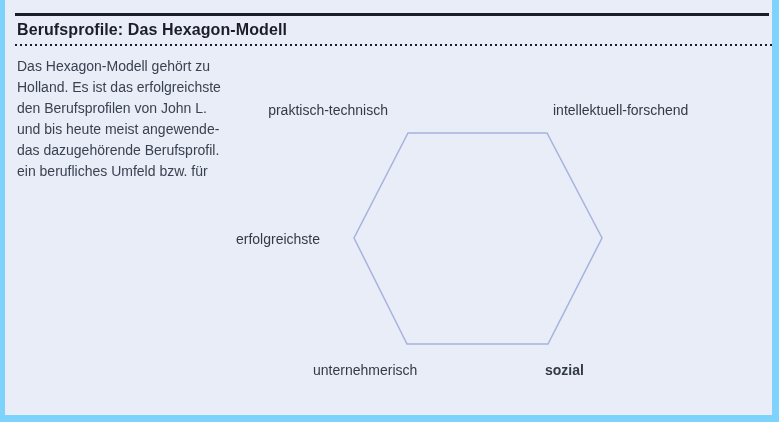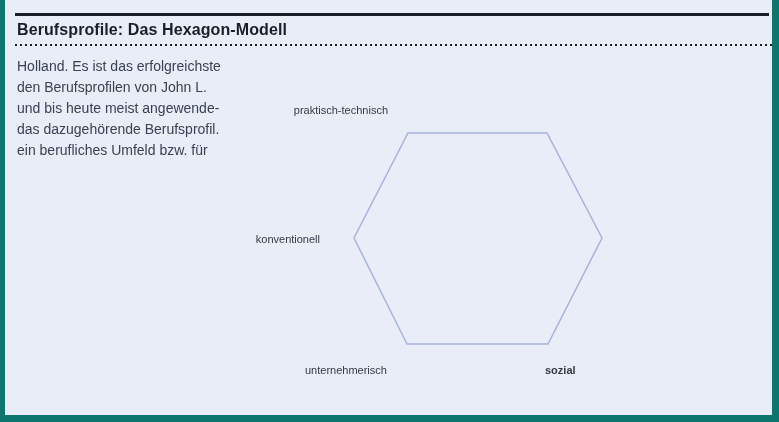--- a/index.html
+++ b/index.html
@@ -7,21 +7,21 @@
   body {
     font-family: "Liberation Sans", sans-serif;
     width: 779px; height: 422px;
     position: relative;
     overflow: hidden;
   }
   .page {
     position: absolute;
     left: 0; top: 0;
     width: 779px; height: 422px;
-    background: #0f766e;
+    background: #7dd3fc;
   }
   .panel {
     position: absolute;
     left: 5px; top: 0;
     width: 767px; height: 415px;
     background: #e8edf7;
   }
   .top-rule {
     position: absolute;
     left: 10px; top: 13px;
@@ -52,60 +52,62 @@
     color: #3a4150;
   }
   .intro span { display: block; white-space: nowrap; }
   .diagram-svg {
     position: absolute;
     left: 340px; top: 125px;
     width: 265px; height: 228px;
   }
   .hex-label {
     position: absolute;
-    font-size: 11px;
+    font-size: 14px;
     line-height: 20px;
     color: #333a47;
     white-space: nowrap;
   }
   .lbl-top-left      { right: 384px; top: 100px; }
   .lbl-top-right     { left: 548px;  top: 100px; }
   .lbl-right         { left: 617px;  top: 229px; }
   .lbl-bottom-right  { left: 540px;  top: 360px; font-weight: bold; }
-  .lbl-bottom-left   { left: 300px;  top: 360px; }
+  .lbl-bottom-left   { left: 308px;  top: 360px; }
   .lbl-left          { right: 452px; top: 229px; }
 </style>
 </head>
 <body>
 
 <div class="page">
   <div class="panel">
 
     <div class="top-rule"></div>
 
     <h1 class="title">Berufsprofile: Das Hexagon-Modell</h1>
 
     <div class="dotted-rule"></div>
 
     <div class="intro">
+      <span>Das Hexagon-Modell gehört zu</span>
       <span>Holland. Es ist das erfolgreichste</span>
       <span>den Berufsprofilen von John L.</span>
       <span>und bis heute meist angewende-</span>
       <span>das dazugehörende Berufsprofil.</span>
       <span>ein berufliches Umfeld bzw. für</span>
     </div>
 
     <svg class="diagram-svg" viewBox="0 0 265 228" xmlns="http://www.w3.org/2000/svg">
       <polygon points="63,8 202,8 257,113 203,219 62,219 9,113" fill="none" stroke="#a7b3de" stroke-width="1.5" stroke-linejoin="miter"></polygon>
     </svg>
 
     <div class="hex-label lbl-top-left">praktisch-technisch</div>
 
+    <div class="hex-label lbl-top-right">intellektuell-forschend</div>
 
 
     <div class="hex-label lbl-bottom-right">sozial</div>
 
     <div class="hex-label lbl-bottom-left">unternehmerisch</div>
 
-    <div class="hex-label lbl-left">konventionell</div>
+    <div class="hex-label lbl-left">erfolgreichste</div>
 
   </div>
 </div>
 
 </body></html>

